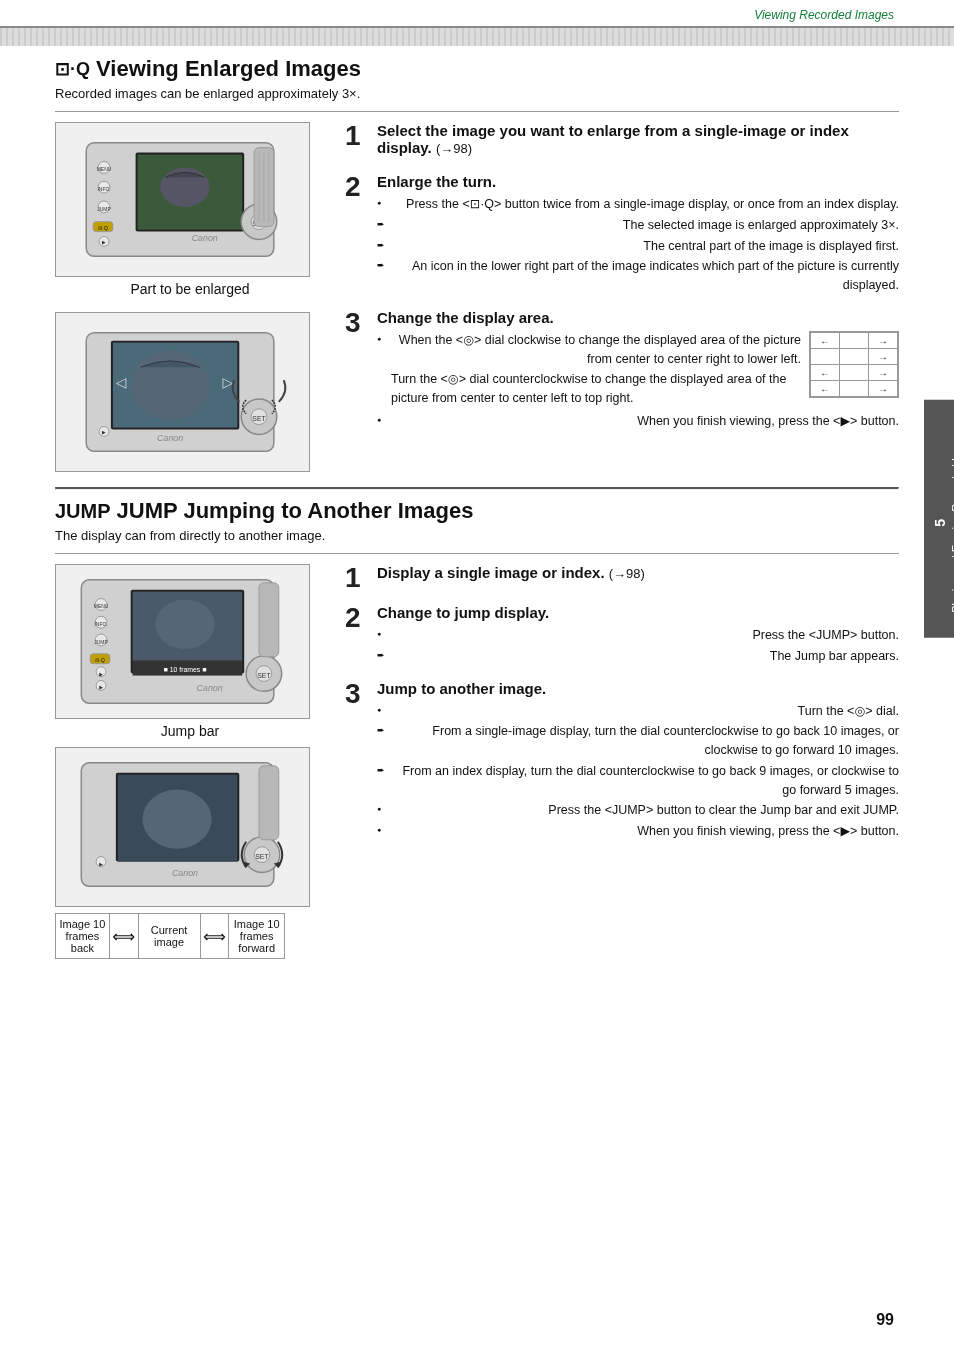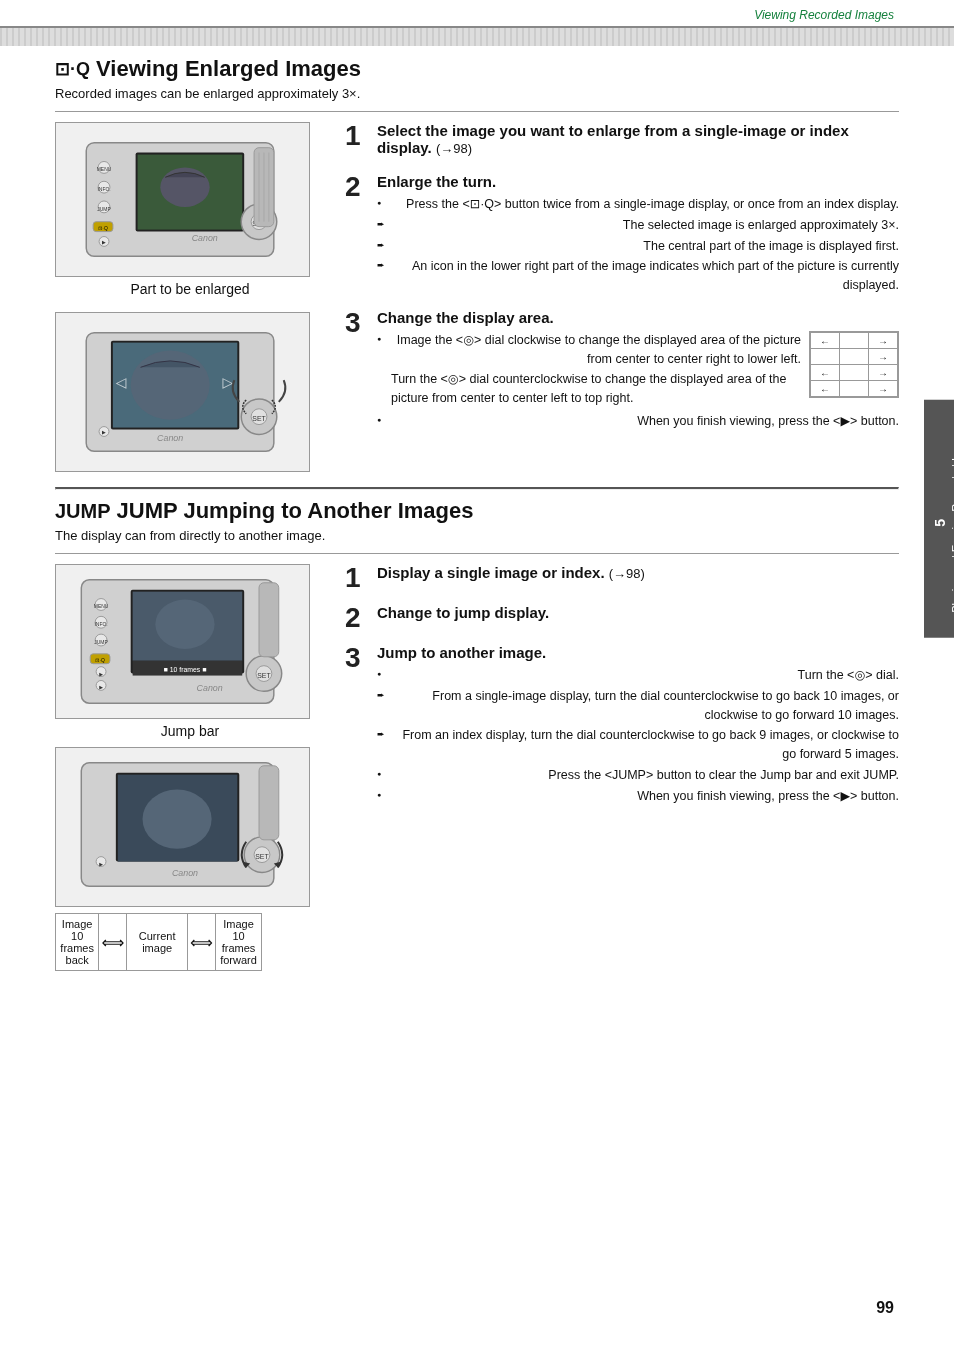--- a/index.html
+++ b/index.html
@@ -173,21 +173,21 @@
     }
 
     .display-grid table td.arrow-cell {
       text-align: center;
       font-size: 10px;
       padding: 0;
     }
 
     .page-num {
       position: absolute;
-      bottom: 32px;
+      bottom: 20px;
       right: 60px;
       font-size: 16px;
       font-weight: bold;
     }
 
     
     .cam-svg {
       width: 100%;
       height: 100%;
     }
@@ -345,21 +345,21 @@
                   </tr>
                   <tr>
                     <td class="arrow-cell">←</td>
                     <td></td>
                     <td class="arrow-cell">→</td>
                   </tr>
                 </tbody>
                   </table>
               </div>
               <ul>
-                <li><span>Image the</span> &lt;◎&gt; dial clockwise to change the displayed area of the picture from center to center right to lower left.</li>
+                <li><span>When the</span> &lt;◎&gt; dial clockwise to change the displayed area of the picture from center to center right to lower left.</li>
               </ul>
               <p style="padding-left:14px; margin-bottom:4px;">Turn the &lt;◎&gt; dial counterclockwise to change the displayed area of the picture from center to center left to top right.</p>
               <ul>
                 <li>When you finish viewing, press the &lt;▶&gt; button.</li>
               </ul>
             </div>
           </div>
         </div>
 
       </div>
@@ -443,21 +443,21 @@
             <polygon points="224,121 220,117 228,115" fill="#333"></polygon>
 
             <circle cx="45" cy="115" r="5" fill="#e8e8e8" stroke="#999" stroke-width="1"></circle>
             <text x="45" y="119" text-anchor="middle" font-size="5" fill="#333">▶</text>
 
             <rect x="205" y="18" width="20" height="75" rx="5" fill="#b8b8b8" stroke="#999" stroke-width="1"></rect>
           </svg>
         </div>
 
         <div style="margin-top:6px;">
-          <table style="width:207px; border-collapse:collapse; border:1px solid #999; font-size:11px; text-align:center;">
+          <table style="width:230px; border-collapse:collapse; border:1px solid #999; font-size:11px; text-align:center;">
             <tbody>
                 <tr>
               <td style="border:1px solid #999; padding:4px 2px; width:75px;">Image 10<br>frames back</td>
               <td style="border:1px solid #999; padding:4px 2px; width:30px; font-size:16px;">⟺</td>
               <td style="border:1px solid #999; padding:4px 11px; width:65px;">Current<br>image</td>
               <td style="border:1px solid #999; padding:4px 2px; width:30px; font-size:16px;">⟺</td>
               <td style="border:1px solid #999; padding:4px 2px; width:75px;">Image 10<br>frames forward</td>
             </tr>
           </tbody>
             </table>
@@ -473,20 +473,26 @@
               <span>Display a single image or index.</span>
               <span style="font-weight:normal; font-size:13px;">(→98)</span>
             </div>
           </div>
         </div>
 
         <div class="step">
           <div class="step-num">2</div>
           <div class="step-content">
             <div class="step-title">Change to jump display.</div>
+            <div class="step-body">
+              <ul>
+                <li>Press the &lt;JUMP&gt; button.</li>
+                <li class="arrow">The Jump bar appears.</li>
+              </ul>
+            </div>
           </div>
         </div>
 
         <div class="step">
           <div class="step-num">3</div>
           <div class="step-content">
             <div class="step-title">Jump to another image.</div>
             <div class="step-body">
               <ul>
                 <li>Turn the &lt;◎&gt; dial.</li>

